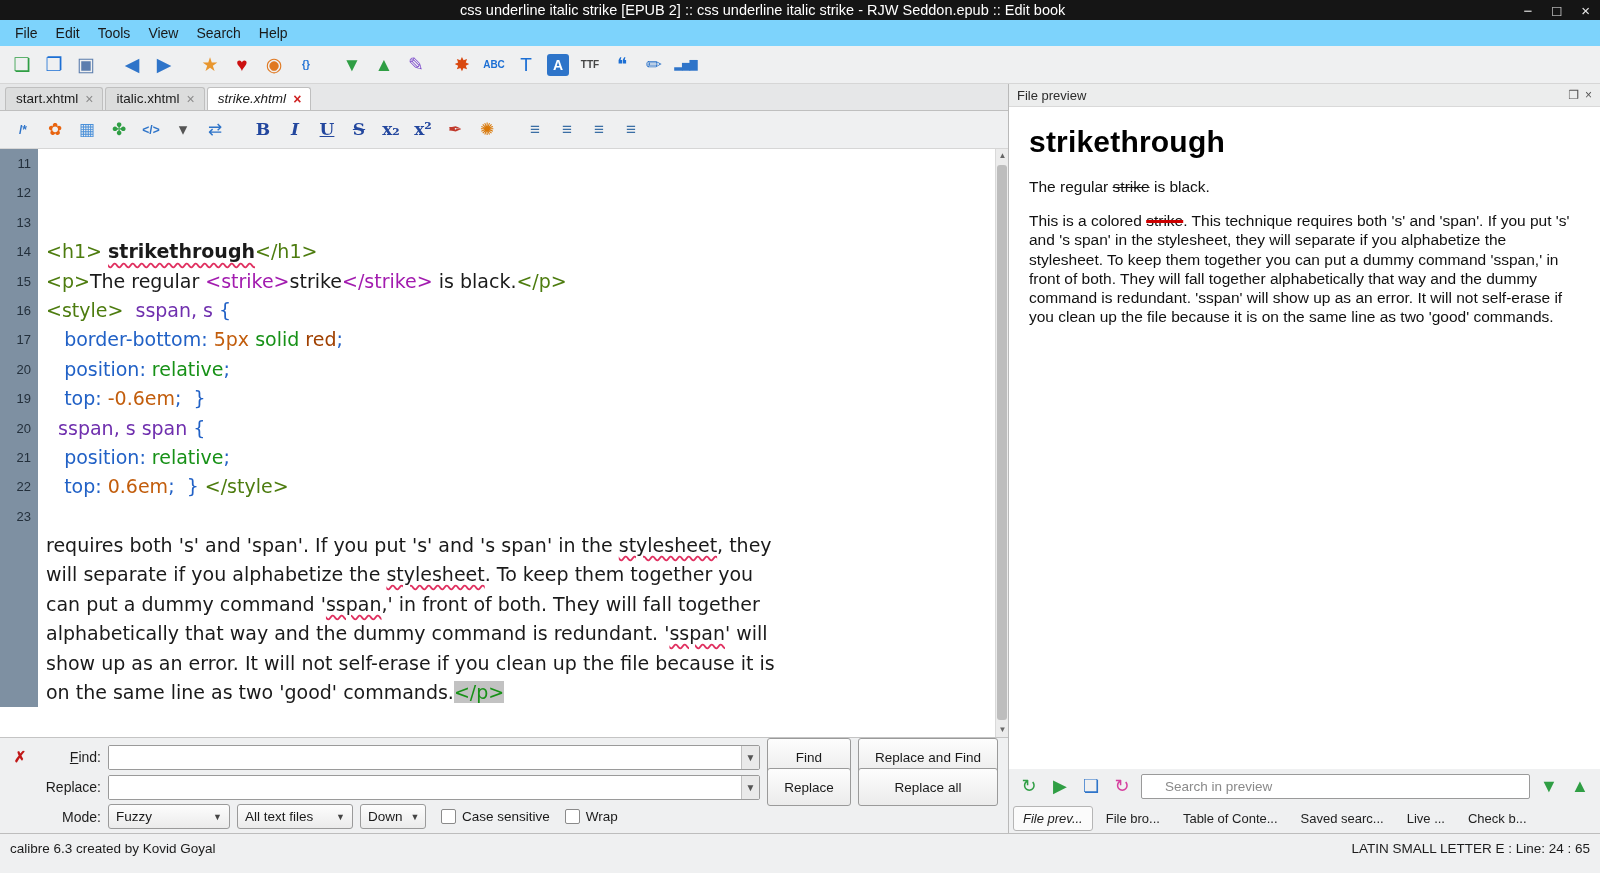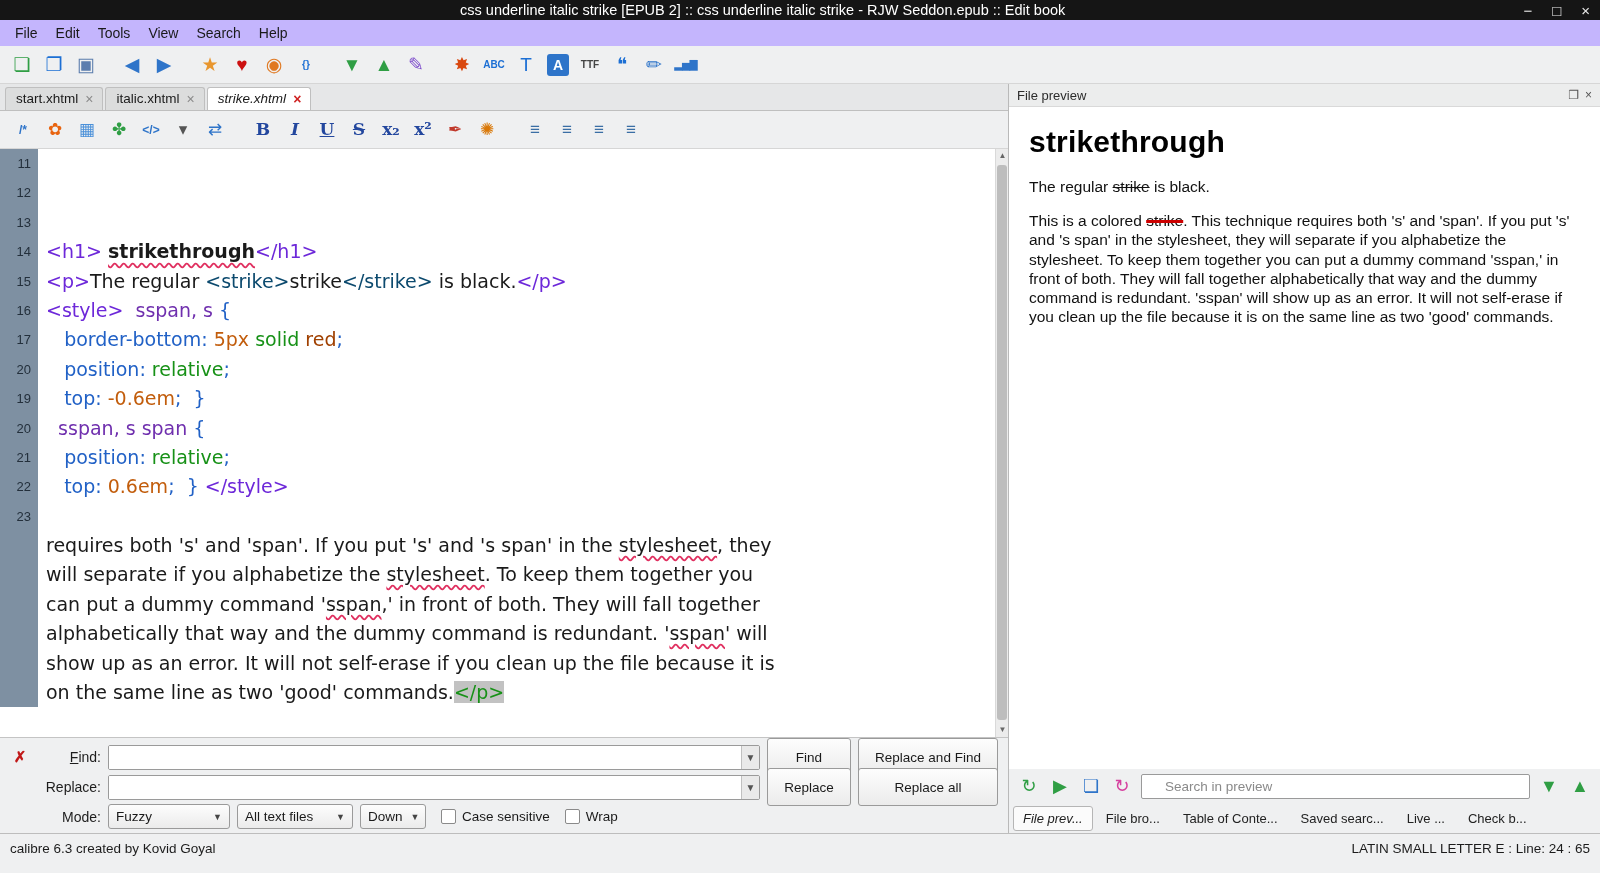--- a/index.html
+++ b/index.html
@@ -7,21 +7,21 @@
   .app { position:relative; width:1600px; height:873px; background:#eff0f1;
          font-family:"Liberation Sans",sans-serif; color:#1a1a1a; overflow:hidden; }
 
   
   .titlebar { height:20px; background:#151515; color:#fff; display:flex; align-items:center; padding:0 10px; }
   .titlebar .title { flex:1; text-align:center; font-size:14.5px; }
   .winbtns { display:flex; gap:20px; margin-left:8px; }
   .winbtn { color:#e8e8e8; font-size:15px; line-height:1; cursor:default; }
 
   
-  .menubar { height:26px; display:flex; align-items:center; padding:0 6px; background:#c4b5fd; font-size:14px; }
+  .menubar { height:26px; display:flex; align-items:center; padding:0 6px; background:#7dd3fc; font-size:14px; }
   .menu-item { padding:3px 9px; border-radius:2px; }
 
   
   .toolbar { height:38px; display:flex; align-items:center; padding:0 8px; gap:4px; border-bottom:1px solid #d6d6d6; }
   .tb-icon { width:28px; height:28px; display:inline-flex; align-items:center; justify-content:center;
              font-size:19px; line-height:1; border-radius:3px; }
   .tb-icon.small { font-size:10px; font-weight:bold; letter-spacing:0; }
   .tb-icon.tiny { width:10px; font-size:10px; }
   .tb-icon.boxed { width:22px; height:22px; border-radius:3px; font-size:14px; font-weight:bold; margin:0 3px; }
   .tb-sep { width:10px; height:24px; }
@@ -54,22 +54,22 @@
   .editor { position:relative; flex:1; background:#fff; overflow:hidden;padding-left:8px; }
   .code-area { position:absolute; left:0; top:0; right:13px; bottom:0; }
   .crow { display:flex; height:29.4px; }
   .gut { width:38px; background:#7e90a2; color:#232f3b; font-size:13px; line-height:29.4px;
          text-align:right; padding-right:7px; flex:none; }
   .cod { flex:1; padding-left:8px; white-space:pre; font-size:19px; line-height:29.4px;
          font-family:"DejaVu Sans",sans-serif; }
   .crow.hl .cod { background:#f7e18f; }
   .crow.hl .gut { color:#e8a800; font-weight:bold; }
   .tk-t    { color:#1a1a1a; }
-  .tk-tagp { color:#6d28d9;text-align:center; }
-  .tk-tagg { color:#0c4a6e; }
+  .tk-tagp { color:#4d7c0f;text-align:center; }
+  .tk-tagg { color:#a21caf; }
   .tk-tagm { color:#179117; background:#c2c2c2; }
   .tk-prop { color:#2161c6; }
   .tk-punc { color:#2161c6; }
   .tk-num  { color:#c25d0c; }
   .tk-val  { color:#a04000; }
   .tk-kw   { color:#179117; }
   .tk-sel  { color:#6f2fae; }
   .tk-h1w  { font-weight:bold; text-decoration-line:underline; text-decoration-style:wavy;
              text-decoration-color:#e03060; text-underline-offset:4px; }
   .tk-sp   { text-decoration-line:underline; text-decoration-style:wavy;

